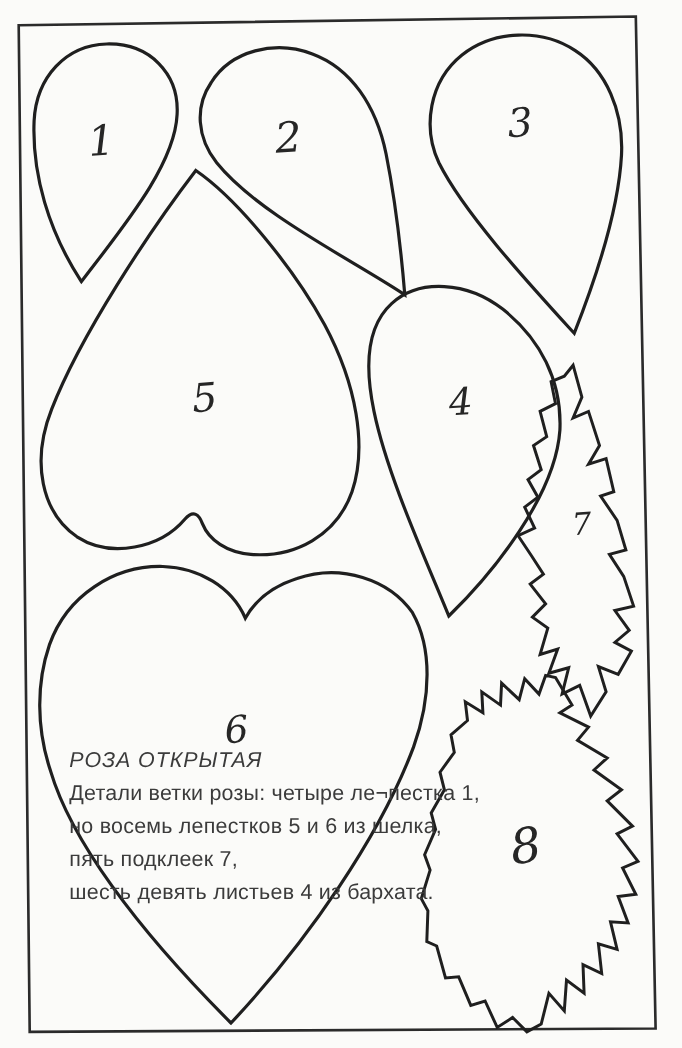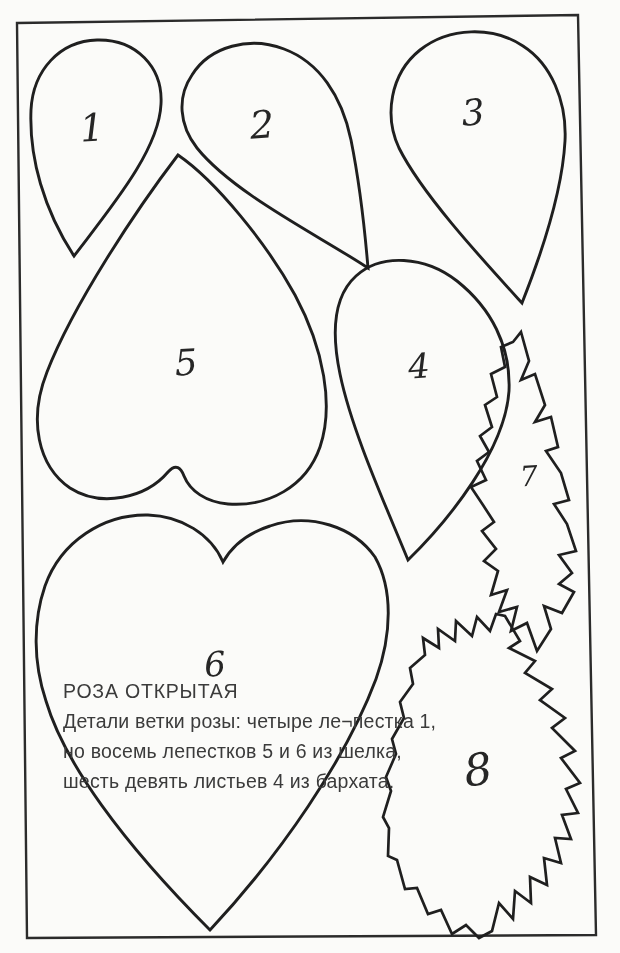--- a/index.html
+++ b/index.html
@@ -37,20 +37,21 @@
     left: 63px;
     top: 676px;
     width: 480px;
     color: #3b3b3b;
     font-size: 19.5px;
     line-height: 30px;
     letter-spacing: 0.2px;
   }
   .caption .title {
     letter-spacing: 0.8px;
+    font-style: italic;
   }
 </style>
 </head>
 <body>
 
 <div class="page">
 
   <svg class="diagram-svg" viewBox="0 0 620 953" xmlns="http://www.w3.org/2000/svg" fill="none" stroke="#1f1f1f" stroke-linecap="round" stroke-linejoin="miter" stroke-miterlimit="6">
 
     <polygon points="17,23 578,15 596,935 27,938" stroke="#2b2b2b" stroke-width="2.4"></polygon>
@@ -78,16 +79,17 @@
   <span class="piece-num" style="left:419px; top:366px; font-size:34px;">4</span>
   <span class="piece-num" style="left:186px; top:363px; font-size:36px;">5</span>
   <span class="piece-num" style="left:215px; top:664px; font-size:34px;">6</span>
   <span class="piece-num" style="left:529px; top:477px; font-size:28px;">7</span>
   <span class="piece-num" style="left:478px; top:770px; font-size:44px; transform:translate(-50%,-50%) rotate(-8deg);">8</span>
 
   <div class="caption">
     <div class="title">РОЗА ОТКРЫТАЯ</div>
     <div>Детали ветки розы: четыре ле¬пестка 1,</div>
     <div>но восемь лепестков 5 и 6 из шелка,</div>
+    <div>пять подклеек 7,</div>
     <div>шесть девять листьев 4 из бархата.</div>
   </div>
 
 </div>
 
 </body></html>

